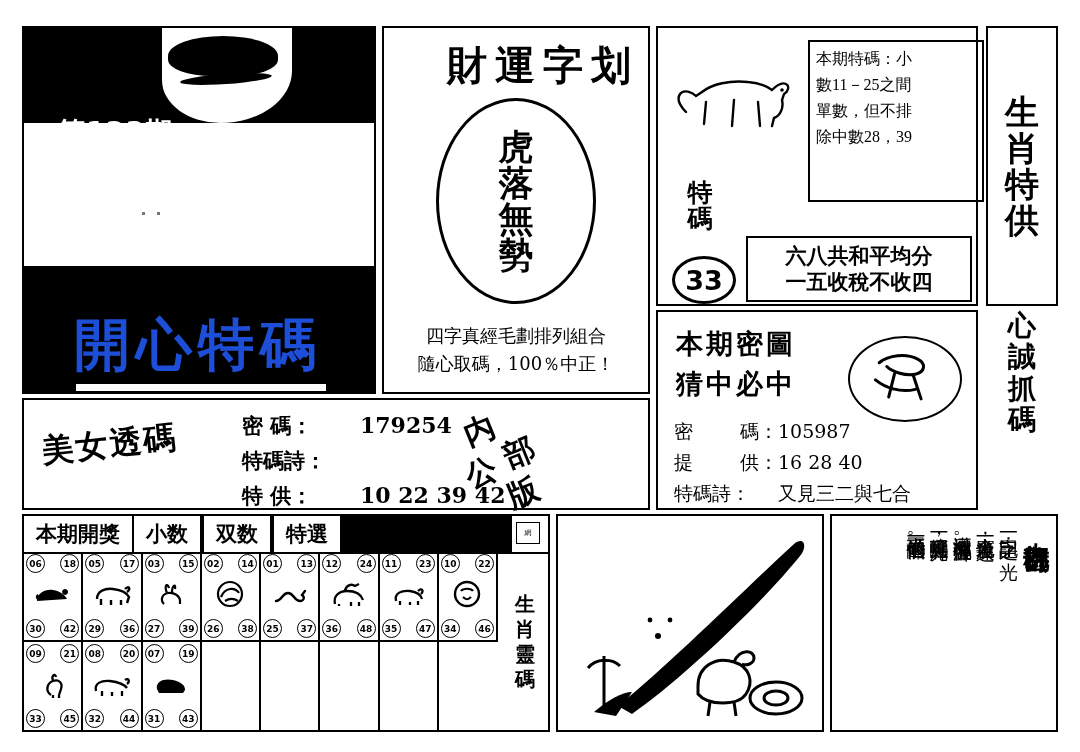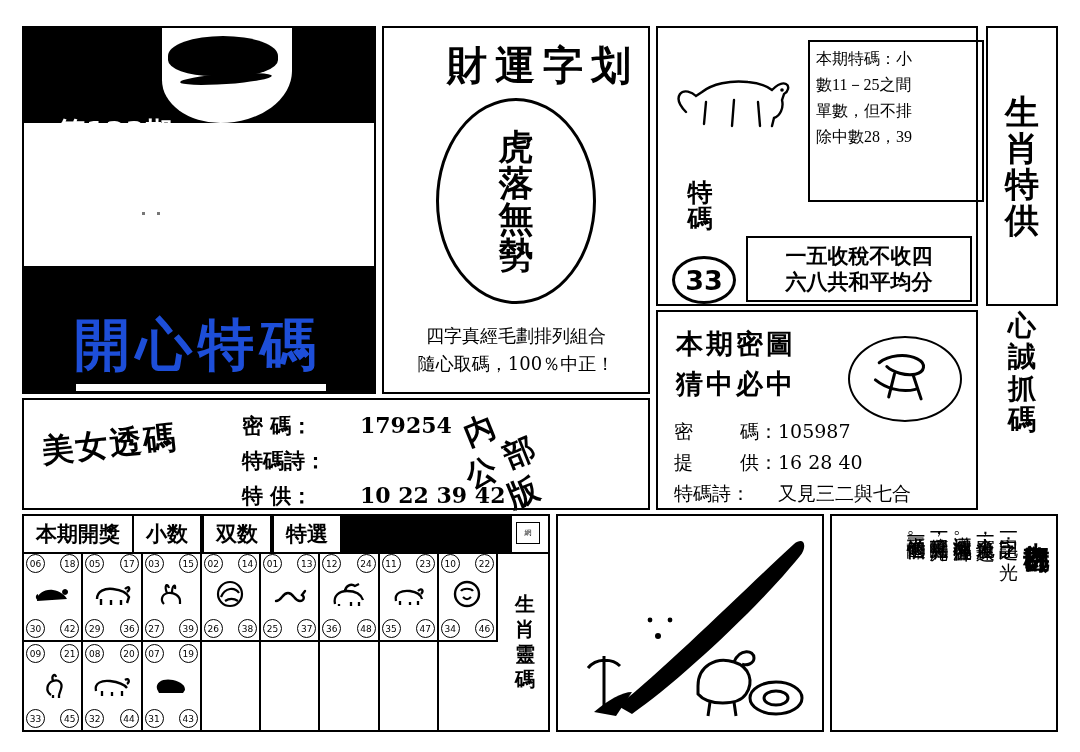--- a/index.html
+++ b/index.html
@@ -100,21 +100,21 @@
      align-items:stretch;}
   #drawHeader .t{display:flex;align-items:center;padding:0 12px;font-size:21px;font-weight:bold;
      font-family:Liberation Sans, sans-serif;}
   #drawHeader .tag{border-left:2px solid #000;border-right:2px solid #000;}
   #drawHeader .blk{flex:1;background:#000;}
   #logoBadge{width:36px;background:#fff;border-left:2px solid #000;position:relative;}
   #logoBadge .lb{position:absolute;left:4px;top:6px;width:22px;height:20px;border:1.5px solid #000;font-size:7px;
      display:flex;align-items:center;justify-content:center;line-height:1;}
   #grid{position:absolute;left:0;top:36px;width:474px;height:180px;display:grid;
      grid-template-columns:repeat(8,1fr);grid-template-rows:1fr 1fr;}
-  .cell{border-right:2px solid #000;border-bottom:2px solid #000;position:relative;}
+  .cell{border-right:2px solid #000;border-bottom:2px solid #000;position:relative;font-weight:bold;}
   .cell .num{position:absolute;width:17px;height:17px;border:1.5px solid #000;border-radius:50%;font-size:9px;
      display:flex;align-items:center;justify-content:center;background:#fff;}
   .cell .n-tl{left:2px;top:2px;}
   .cell .n-tr{right:2px;top:2px;}
   .cell .n-bl{left:2px;bottom:2px;}
   .cell .n-br{right:2px;bottom:2px;}
   .cell .ani{position:absolute;left:50%;top:50%;transform:translate(-50%,-50%);}
   #gridSide{position:absolute;left:476px;top:36px;width:50px;height:180px;display:flex;flex-direction:column;
      align-items:center;justify-content:center;}
   #gridSide span{font-size:20px;font-weight:bold;line-height:1.25;
@@ -172,22 +172,22 @@
   </div>
   <div id="specLabel">特碼</div>
   <div id="specCircle">33</div>
   <div id="noteBox">
     <div>本期特碼：小</div>
     <div>數11－25之間</div>
     <div>單數，但不排</div>
     <div>除中數28，39</div>
   </div>
   <div id="coupletBox">
+    <div>六八共和平均分</div>
     <div>一五收稅不收四</div>
-    <div>六八共和平均分</div>
   </div>
 </div>
 
 <div id="vstrip" class="abs bx">
   <div id="vstripInner">
     <span>生</span>
     <span>肖</span>
     <span>特</span>
     <span>供</span>
   </div>

